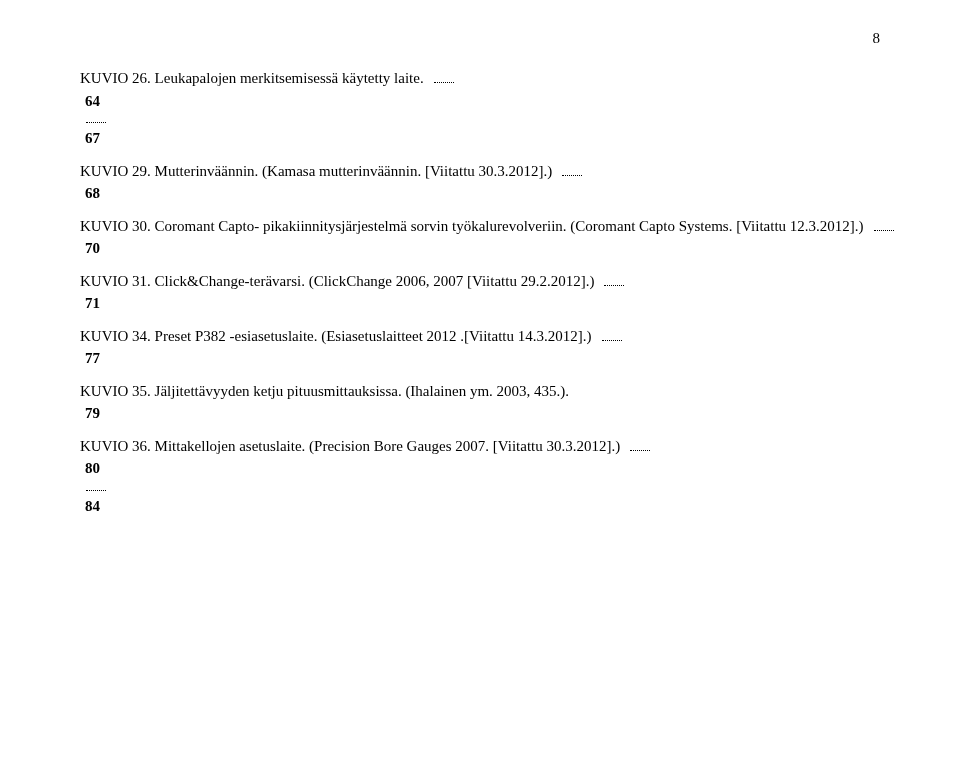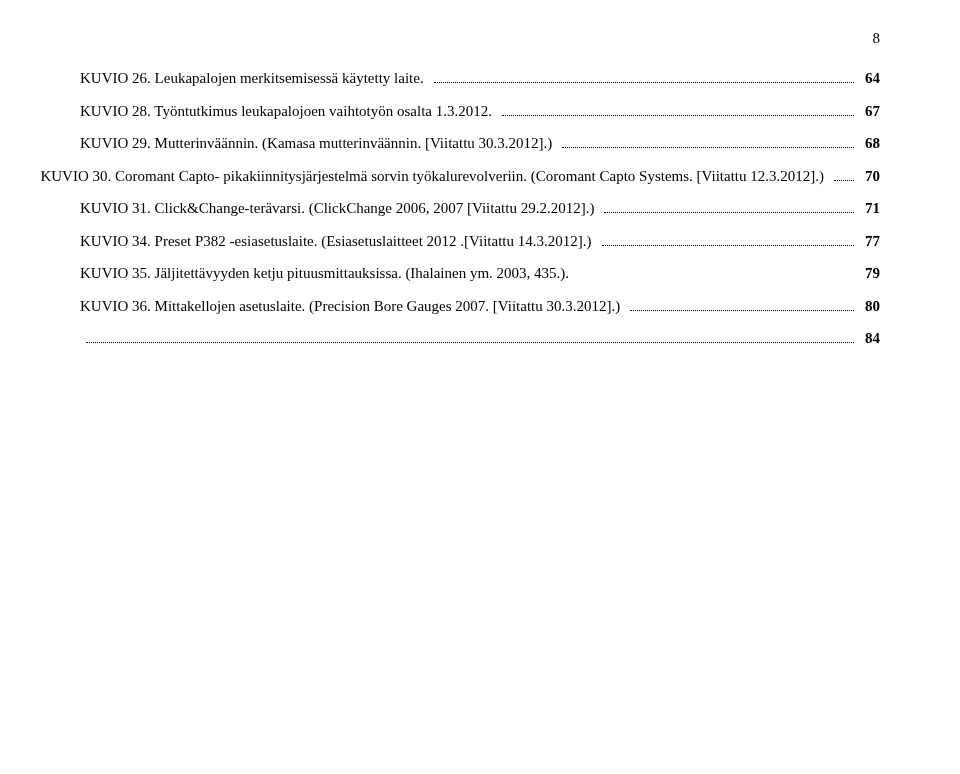--- a/index.html
+++ b/index.html
@@ -20,24 +20,25 @@
 
     .page-number {
       text-align: right;
       font-size: 15px;
       margin-bottom: 20px;
       font-family: "Times New Roman", Times, serif;
     }
 
     .toc-entry {
       display: flex;
-      justify-content: flex-end;
+      justify-content: space-between;
       align-items: baseline;
       margin-bottom: 10px;
       line-height: 1.5;
+      flex-direction: column;
     }
 
     .toc-left {
       flex: 1;
       display: flex;
       align-items: baseline;
     }
 
     .toc-label {
       white-space: nowrap;
@@ -66,21 +67,20 @@
 <div id="toc-entries">
 <div class="toc-entry">
       <div class="toc-left">
         <span class="toc-label">KUVIO 26. Leukapalojen merkitsemisessä käytetty laite.</span>
         <span class="toc-dots"></span>
       </div>
       <span class="toc-page">64</span>
     </div>
     <div class="toc-entry">
       <div class="toc-left">
-        <span class="toc-label">KUVIO 28. Työntutkimus leukapalojoen vaihtotyön osalta 1.3.2012.</span>
         <span class="toc-dots"></span>
       </div>
       <span class="toc-page">67</span>
     </div>
     <div class="toc-entry">
       <div class="toc-left">
         <span class="toc-label">KUVIO 29. Mutterinväännin. (Kamasa mutterinväännin. [Viitattu 30.3.2012].)</span>
         <span class="toc-dots"></span>
       </div>
       <span class="toc-page">68</span>

